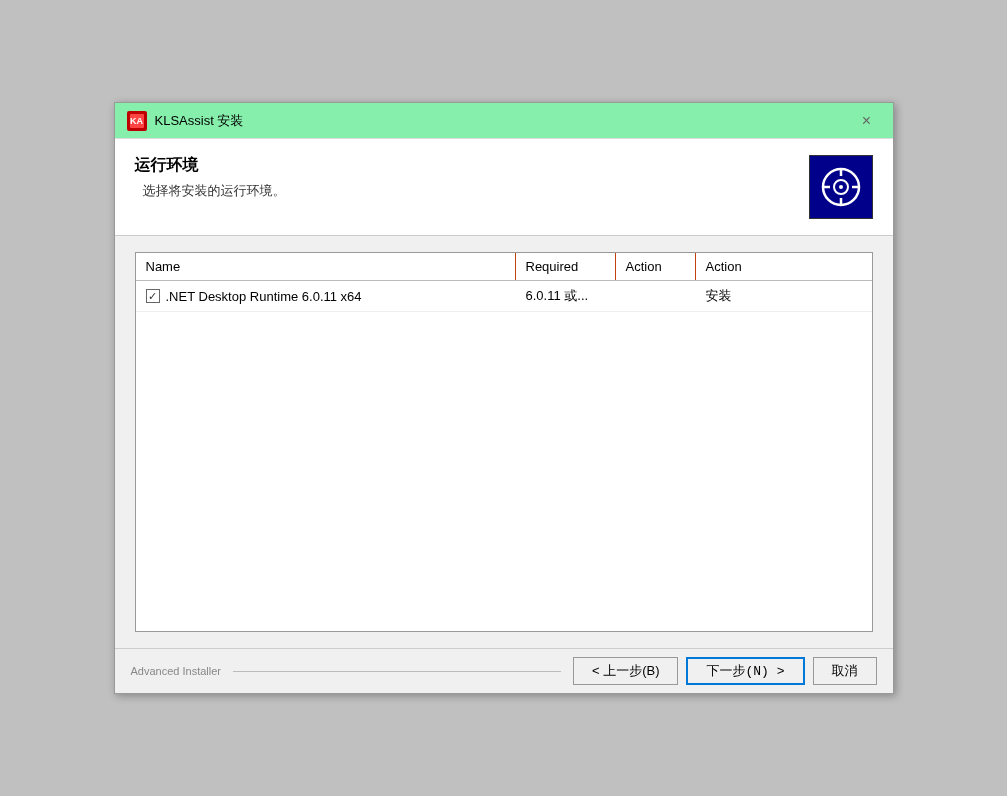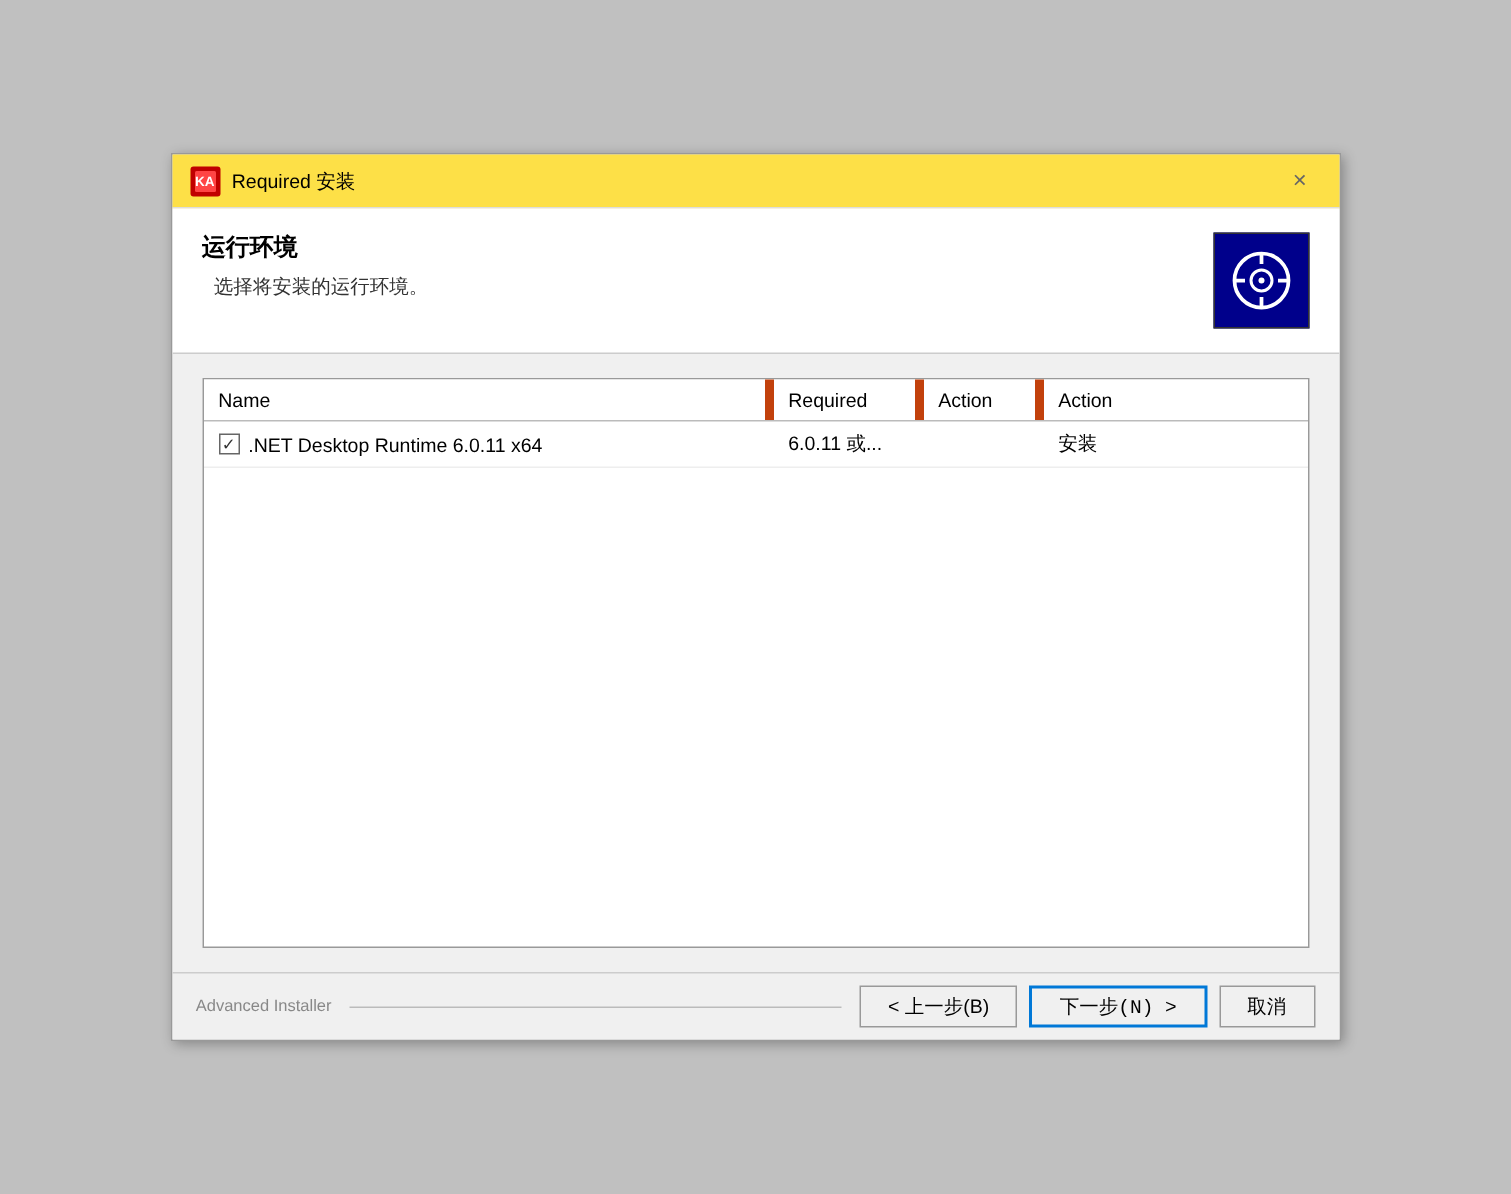--- a/index.html
+++ b/index.html
@@ -20,21 +20,21 @@
     }
 
     .window {
       width: 780px;
       background: #f0f0f0;
       border: 1px solid #999;
       box-shadow: 2px 2px 8px rgba(0,0,0,0.3);
     }
 
     .title-bar {
-      background: #fde047;
+      background: #86efac;
       display: flex;
       align-items: center;
       justify-content: space-between;
       padding: 8px 12px;
       border-bottom: 1px solid #ddd;
       height: 36px;
     }
 
     .title-bar-left {
       display: flex;
@@ -133,21 +133,21 @@
       display: grid;
       grid-template-columns: 380px 100px 80px 100px;
       background: #fff;
       border-bottom: 1px solid #bbb;
     }
 
     .table-header-cell {
       padding: 6px 10px;
       font-size: 13px;
       color: #000;
-      border-right: 6px solid #c2410c;
+      border-right: 1px solid #c2410c;
       font-weight: normal;
     }
 
     .table-header-cell:last-child {
       border-right: none;
     }
 
     .table-row {
       display: grid;
       grid-template-columns: 380px 100px 80px 100px;
@@ -227,21 +227,21 @@
 </head>
 <body>
 
 <div class="window">
 
   <div class="title-bar">
     <div class="title-bar-left">
       <div class="app-icon">
         <div class="app-icon-inner">KA</div>
       </div>
-      <span class="title-bar-title">Required 安装</span>
+      <span class="title-bar-title">KLSAssist 安装</span>
     </div>
     <div class="close-button">×</div>
   </div>
 
   <div class="header-section">
     <div class="header-text">
       <div class="header-title">运行环境</div>
       <div class="header-subtitle">选择将安装的运行环境。</div>
     </div>
     <div class="header-logo">

